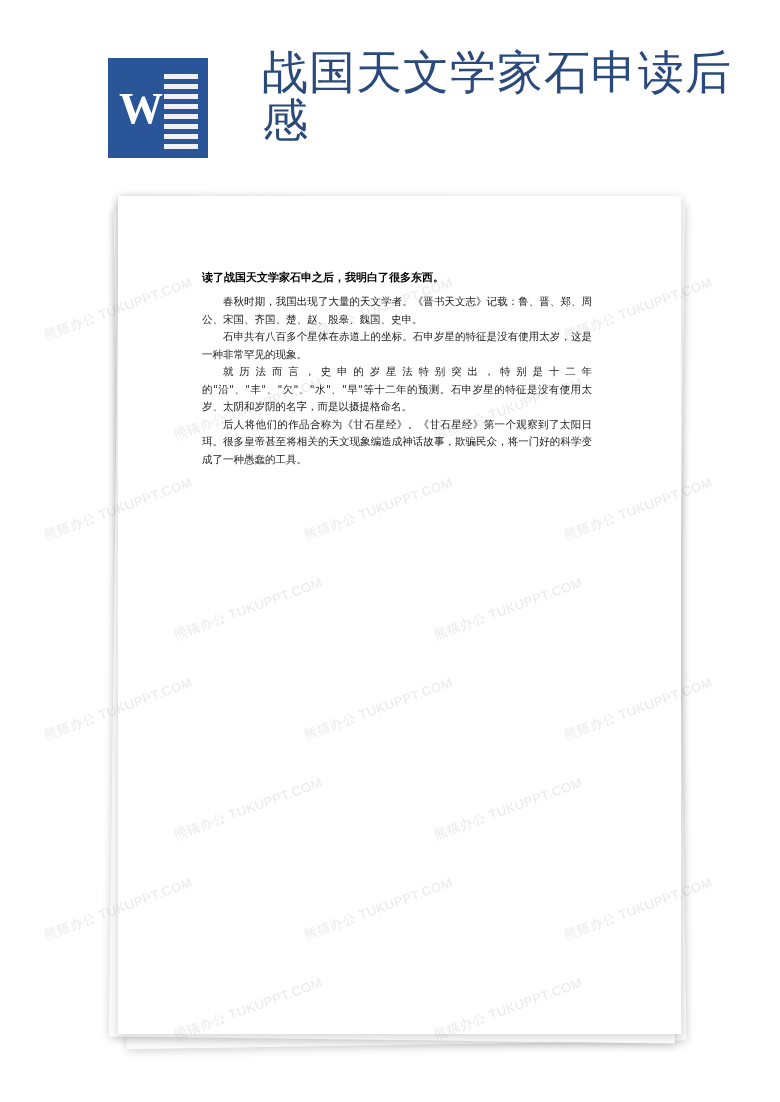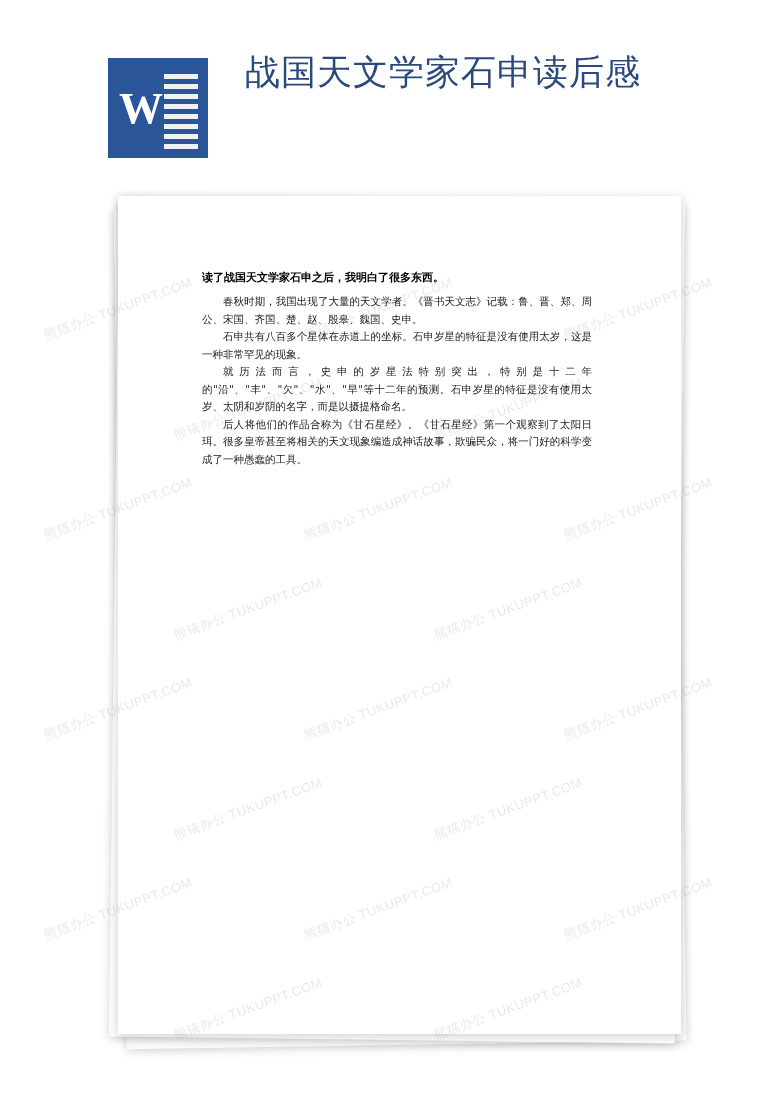--- a/index.html
+++ b/index.html
@@ -54,24 +54,24 @@
   }
   .word-logo .lines i {
     display: block;
     height: 5px;
     background: #ffffff;
     margin-bottom: 5px;
     opacity: .92;
   }
   .doc-title {
     position: absolute;
-    left: 245px;
+    left: 262px;
     top: 48px;
     width: 470px;
-    font-size: 35px;
+    font-size: 46px;
     line-height: 48px;
     color: #2a4a7c;
     font-family: "DejaVu Sans", sans-serif;
     font-weight: normal;
     letter-spacing: 1px;
   }
 
   
   .stack {
     position: absolute;

